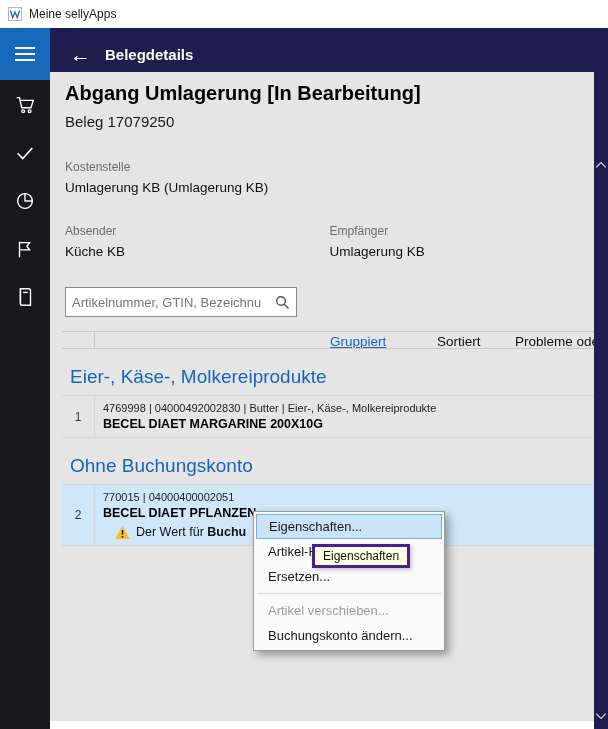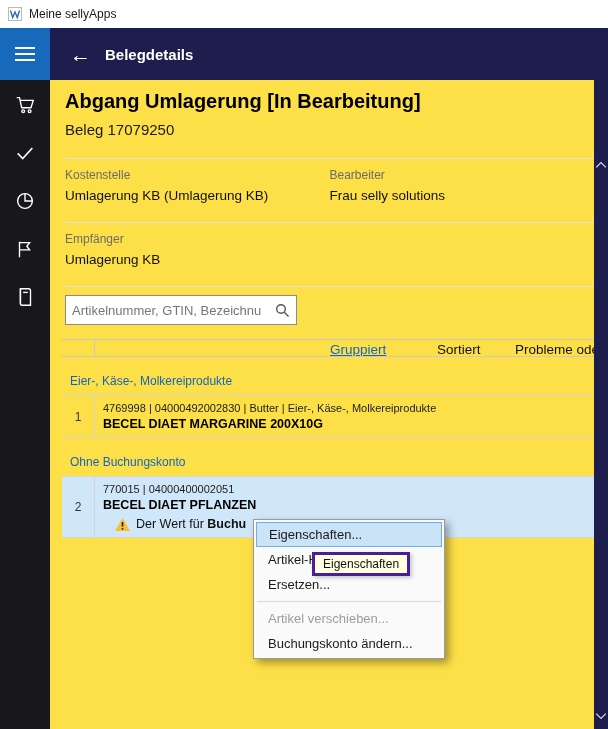--- a/index.html
+++ b/index.html
@@ -26,21 +26,21 @@
   .sidebar { position:absolute; left:0; top:80px; width:50px; height:649px; background:#17171c; display:flex; flex-direction:column; align-items:center; padding-top:2px; }
   .side-btn { width:50px; height:48px; background:none; border:none; display:flex; align-items:center; justify-content:center; cursor:pointer; }
 
   
   .rightbar { position:absolute; right:0; top:80px; width:14px; height:649px; background:#1e1e4e; }
   .chev { position:absolute; left:0; width:14px; height:12px; display:flex; align-items:center; justify-content:center; background:none; border:none; cursor:pointer; }
   .chev.up { top:78px; }
   .chev.down { bottom:8px; }
 
   
-  .content { position:absolute; left:50px; top:80px; width:544px; height:649px; background:#fde047; overflow:hidden; }
+  .content { position:absolute; left:50px; top:72px; width:544px; height:649px; background:#e5e5e5; overflow:hidden; }
 
   .doc-title { position:absolute; left:15px; top:10px; font-size:20px; font-weight:bold; color:#000; white-space:nowrap; }
   .doc-subtitle { position:absolute; left:15px; top:41px; font-size:15px; color:#1a1a1a; }
 
   .divider { position:absolute; left:15px; right:0; height:1px; background:#e2e2e2; }
   .div1 { top:78px; } .div2 { top:142px; } .div3 { top:206px; }
 
   .fieldrow { position:absolute; left:15px; right:0; display:flex; }
   .frow1 { top:88px; } .frow2 { top:152px; }
   .fieldrow .cell { width:375px; }
@@ -54,21 +54,21 @@
   .searchbox input::placeholder { color:#767676; }
   .search-icon { width:28px; display:flex; justify-content:center; align-items:center; }
   .view-link { position:absolute; top:7px; font-size:13.5px; color:#111; background:none; border:none; white-space:nowrap; cursor:pointer; font-family:inherit;margin-top:40px; }
   .view-link.active { color:#1565c0; text-decoration:underline; }
   #link-gruppiert { left:265px; } #link-sortiert { left:372px; } #link-probleme { left:450px; }
 
   
   .table { position:absolute; left:12px; right:0; top:259px; }
   .thead { height:18px; border-top:1px solid #c9c9c9; border-bottom:1px solid #c9c9c9; display:flex; }
   .thead .numhead { width:33px; border-right:1px solid #c9c9c9; }
-  .group-title { padding:17px 0 7px 8px; font-size:12px; color:#1565c0; }
+  .group-title { padding:17px 0 7px 8px; font-size:19px; color:#1565c0; }
   .row { display:flex; border-top:1px solid #d6d6d6; border-bottom:1px solid #d6d6d6; }
   .row.selected { background:#cfe7f9; }
   .num { width:33px; border-right:1px solid #d6d6d6; display:flex; align-items:center; justify-content:center; font-size:12px; color:#333; }
   .rowbody { flex:1; padding:6px 8px; min-width:0; }
   .meta { font-size:11px; color:#222; white-space:nowrap; }
   .pname { font-size:12.5px; font-weight:bold; margin-top:3px; color:#000; white-space:nowrap; }
   .warnline { display:flex; align-items:center; gap:6px; margin-top:5px; padding-left:12px; font-size:12.5px; color:#111; white-space:nowrap; }
   .warn-bold { font-weight:bold;text-align:center; }
 
   
@@ -172,29 +172,29 @@
   <h1 class="doc-title">Abgang Umlagerung [In Bearbeitung]</h1>
   <div class="doc-subtitle">Beleg 17079250</div>
 
   <div class="divider div1"></div>
 
   <div class="fieldrow frow1">
     <div class="cell">
       <div class="flabel">Kostenstelle</div>
       <div class="fvalue">Umlagerung KB (Umlagerung KB)</div>
     </div>
+  </div>
+
+  <div class="divider div2"></div>
+
+  <div class="fieldrow frow2">
     <div class="cell">
-      <div class="flabel">Bearbeiter</div>
-      <div class="fvalue">Frau selly solutions</div>
-    </div>
-  </div>
-
-  <div class="divider div2"></div>
-
-  <div class="fieldrow frow2">
+      <div class="flabel">Absender</div>
+      <div class="fvalue">Küche KB</div>
+    </div>
     <div class="cell">
       <div class="flabel">Empfänger</div>
       <div class="fvalue">Umlagerung KB</div>
     </div>
   </div>
 
   <div class="divider div3"></div>
 
   <div class="toolbar">
     <div class="searchbox">

